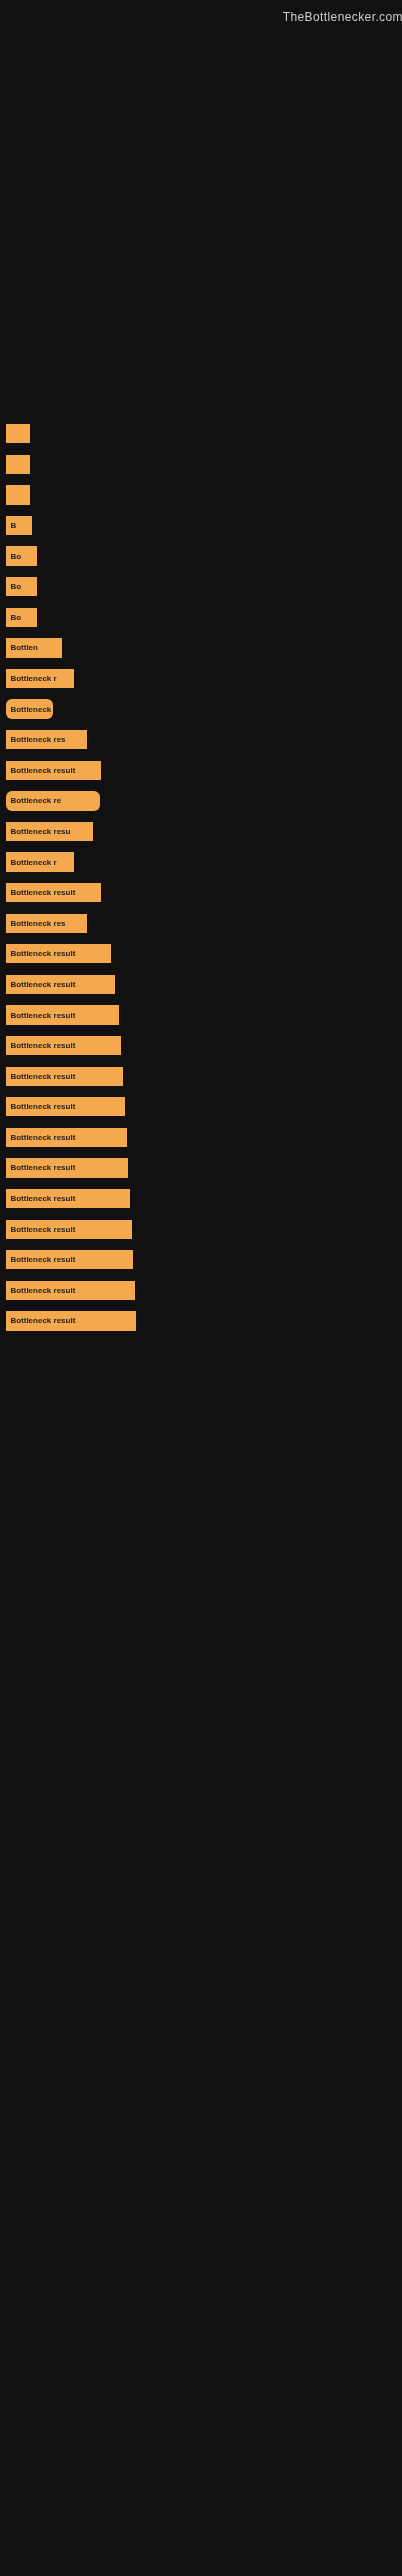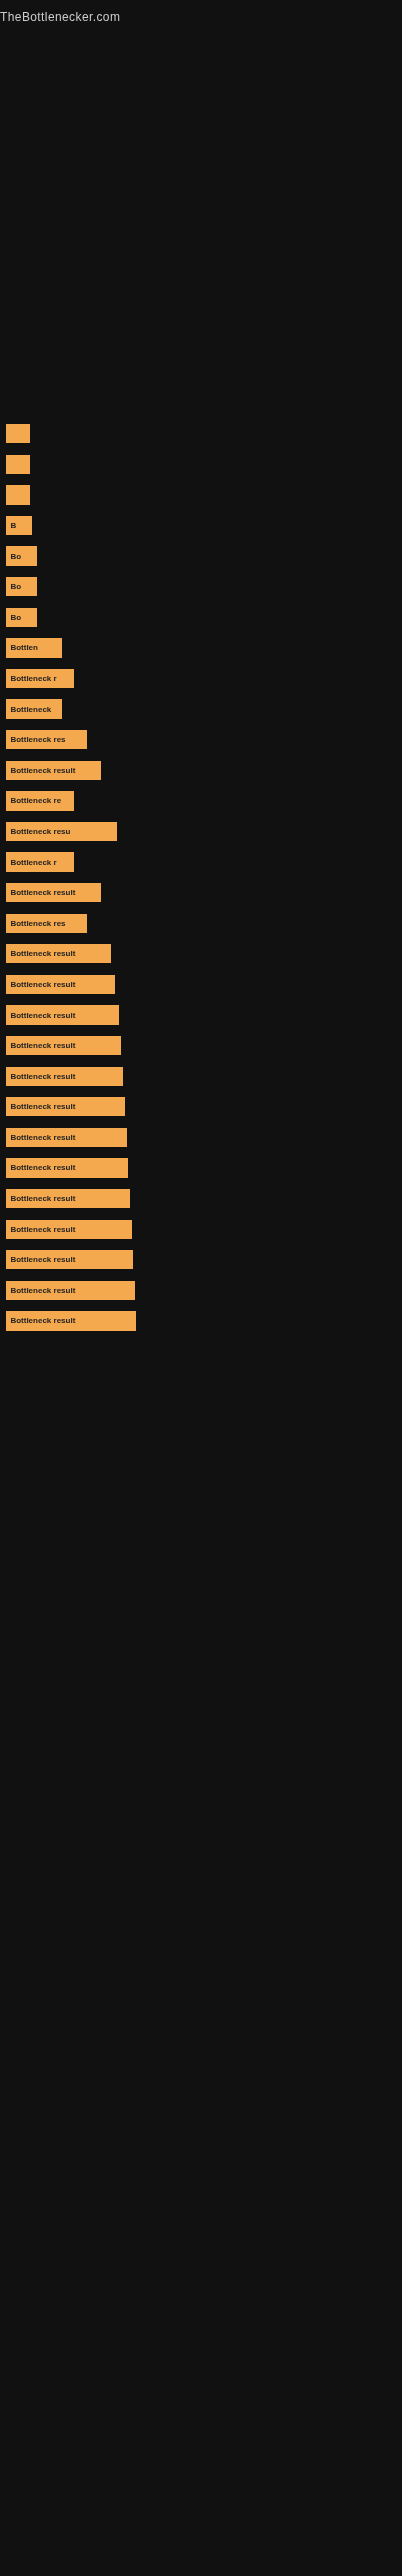--- a/index.html
+++ b/index.html
@@ -5,21 +5,21 @@
     * { margin: 0; padding: 0; box-sizing: border-box; }
     body {
       background-color: #111;
       width: 403px;
       min-height: 2576px;
       font-family: Arial, sans-serif;
       color: #fff;
       position: relative;
     }
     .site-title {
-      text-align: left;
+      text-align: right;
       padding: 9.7px 0 6.4px 0;
       font-size: 12px;
       color: #ccc;
       letter-spacing: 0.4px;
     }
     .chart-area {
       width: 100%;
       height: 386px;
       background: #111;
       position: relative;
@@ -75,33 +75,33 @@
     <div class="bar-wrapper">
       <div class="orange-bar" style="width: 31px;">Bo</div>
     </div>
     <div class="bar-wrapper">
       <div class="orange-bar" style="width: 56px;">Bottlen</div>
     </div>
     <div class="bar-wrapper">
       <div class="orange-bar" style="width: 68px;">Bottleneck r</div>
     </div>
     <div class="bar-wrapper">
-      <div class="orange-bar" style="width: 56px;">Bottleneck</div>
+      <div class="orange-bar" style="width: 47px; border-radius: 6px;">Bottleneck</div>
     </div>
     <div class="bar-wrapper">
       <div class="orange-bar" style="width: 81px;">Bottleneck res</div>
     </div>
     <div class="bar-wrapper">
       <div class="orange-bar" style="width: 95px;">Bottleneck result</div>
     </div>
     <div class="bar-wrapper">
-      <div class="orange-bar" style="width: 68px;">Bottleneck re</div>
+      <div class="orange-bar" style="width: 94px; border-radius: 6px;">Bottleneck re</div>
     </div>
     <div class="bar-wrapper">
-      <div class="orange-bar" style="width: 111px;">Bottleneck resu</div>
+      <div class="orange-bar" style="width: 87px;">Bottleneck resu</div>
     </div>
     <div class="bar-wrapper">
       <div class="orange-bar" style="width: 68px;">Bottleneck r</div>
     </div>
     <div class="bar-wrapper">
       <div class="orange-bar" style="width: 95px;">Bottleneck result</div>
     </div>
     <div class="bar-wrapper">
       <div class="orange-bar" style="width: 81px;">Bottleneck res</div>
     </div>

